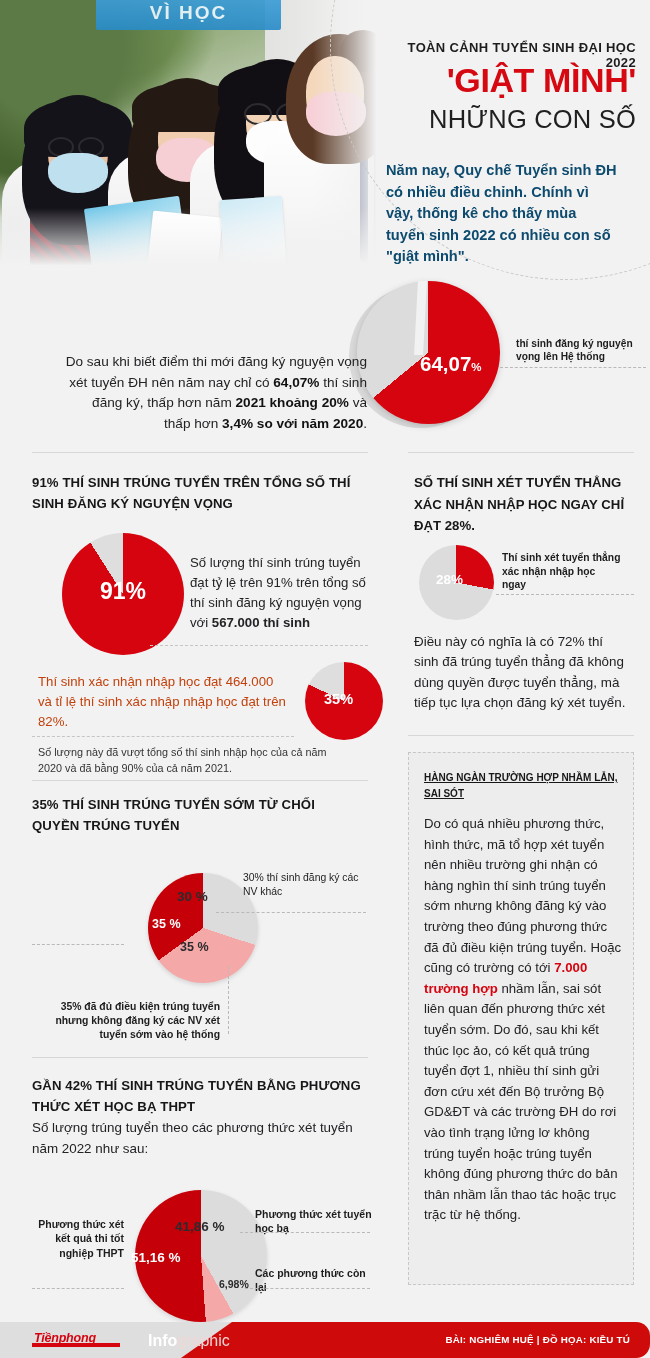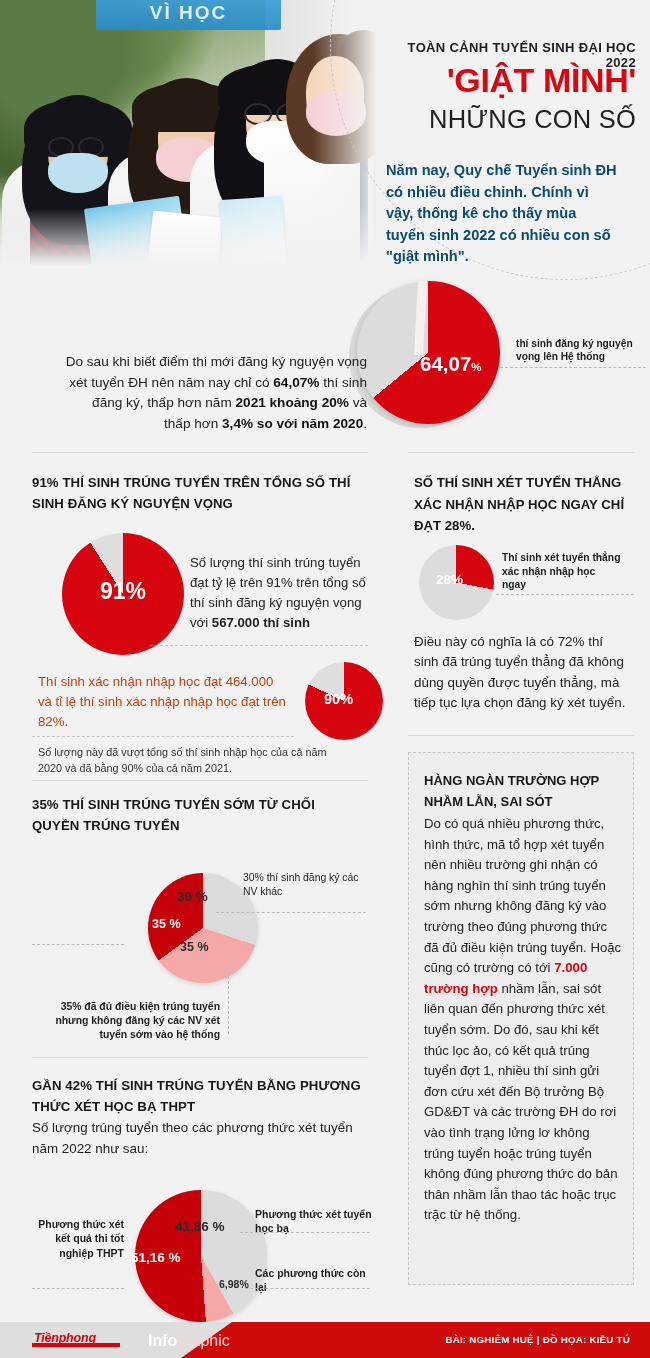--- a/index.html
+++ b/index.html
@@ -198,21 +198,21 @@
     font-size:13.4px; line-height:20.4px; color:#232327;
   }
 
   
   .box {
     position:absolute; left:408px; top:752px; width:226px; height:533px;
     border:1px dashed #c7c7c7; background:#ededed;
   }
   .box-h {
     position:absolute; left:424px; top:770px; width:200px;
-    font-size:13px; font-weight:bold; color:#17171a; line-height:21px;
+    font-size:10px; font-weight:bold; color:#17171a; line-height:16px;text-decoration:underline;
   }
   .box-p {
     position:absolute; left:424px; top:814px; width:198px;
     font-size:13.2px; line-height:20.6px; color:#232327;
   }
   .box-p .rd { color:#d6040f; font-weight:bold; }
 
   
   .h35 { left:32px; top:794px; width:330px; }
   .p35 {
@@ -267,20 +267,21 @@
   }
   .l42-r2 {
     position:absolute; left:255px; top:1266px; width:120px;
     font-size:10.5px; font-weight:bold; color:#1d1d1f; line-height:14.4px;
   }
 
   
   .footer {
     position:absolute; left:0; bottom:0; width:650px; height:36px;
     background:#cf0a0a;
+    border-radius:14px;
   }
   .f-left {
     position:absolute; left:0; top:0; width:232px; height:36px;
     background:#dedede;
     clip-path:polygon(0 0, 100% 0, 78% 100%, 0 100%);
   }
   .logo {
     position:absolute; left:34px; top:9px;
     font-size:12.5px; font-weight:bold; font-style:italic;
     color:#d6040f; letter-spacing:-.2px;
@@ -383,21 +384,21 @@
 
   <div class="h2" style="left:32px;top:472px;width:340px;">91% THÍ SINH TRÚNG TUYỂN TRÊN TỔNG SỐ THÍ SINH ĐĂNG KÝ NGUYỆN VỌNG</div>
   <div class="pie p91"></div>
   <div class="pie-label p91-val">91%</div>
   <div class="b91">Số lượng thí sinh trúng tuyển đạt tỷ lệ trên 91%  trên tổng số thí sinh đăng ký nguyện vọng với  <b>567.000 thí sinh</b></div>
 
   <div class="hr-dash" style="left:150px;top:645px;width:218px;"></div>
 
   <div class="b82">Thí sinh xác nhận nhập học đạt 464.000 và tỉ lệ thí sinh xác nhập nhập học đạt trên 82%.</div>
   <div class="pie p82"></div>
-  <div class="pie-label p82-val">90%</div>
+  <div class="pie-label p82-val">35%</div>
 
   <div class="hr-dash" style="left:32px;top:736px;width:262px;"></div>
   <div class="b82s">Số lượng này đã vượt tổng số thí sinh nhập học của cả năm 2020 và đã bằng 90% của cả năm 2021.</div>
 
   <div class="hr" style="left:32px;top:780px;width:336px;"></div>
 
   <div class="h2r">SỐ THÍ SINH XÉT TUYỂN THẲNG XÁC NHẬN NHẬP HỌC NGAY CHỈ ĐẠT 28%.</div>
   <div class="pie p28"></div>
   <div class="pie-label p28-val">28%</div>
   <div class="b28">Thí sinh xét tuyển thẳng xác nhận nhập học ngay</div>

